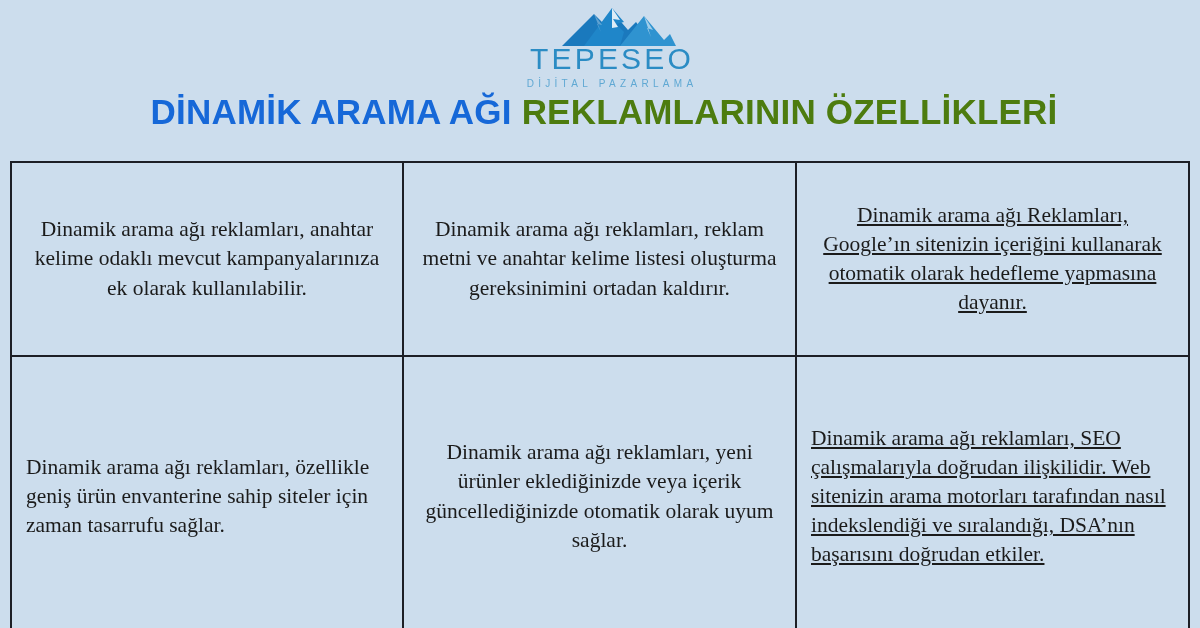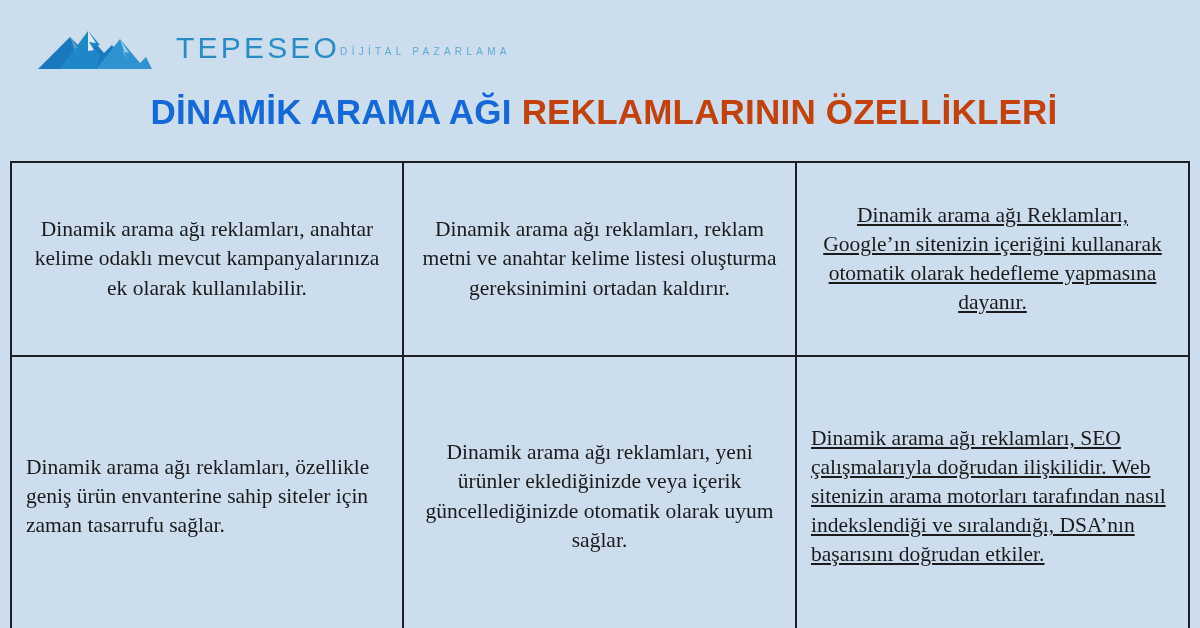--- a/index.html
+++ b/index.html
@@ -22,24 +22,25 @@
     background: #ccdded;
     display: flex;
     flex-direction: column;
   }
 
   
   .logo-block {
     width: 100%;
     height: 92px;
     display: flex;
-    flex-direction: row;
+    flex-direction: column;
     align-items: center;
     justify-content: flex-start;
     padding-top: 6px;
+    padding-left: 24px;
   }
 
   .logo-mark {
     width: 176px;
     height: 40px;
     display: block;
   }
 
   .logo-wordmark {
     font-family: "Liberation Sans", sans-serif;
@@ -73,21 +74,21 @@
   .title-text {
     font-family: "Liberation Sans", sans-serif;
     font-size: 35px;
     font-weight: bold;
     letter-spacing: 0.2px;
     line-height: 1.05;
     white-space: nowrap;
   }
 
   .title-accent { color: #1668d8; margin-left: 8px; }
-  .title-main   { color: #c2410c; }
+  .title-main   { color: #4d7c0f; }
 
   
   .table-wrap {
     position: absolute;
     left: 10px;
     top: 161px;
     width: 1178px;
     height: 475px;
   }
 

